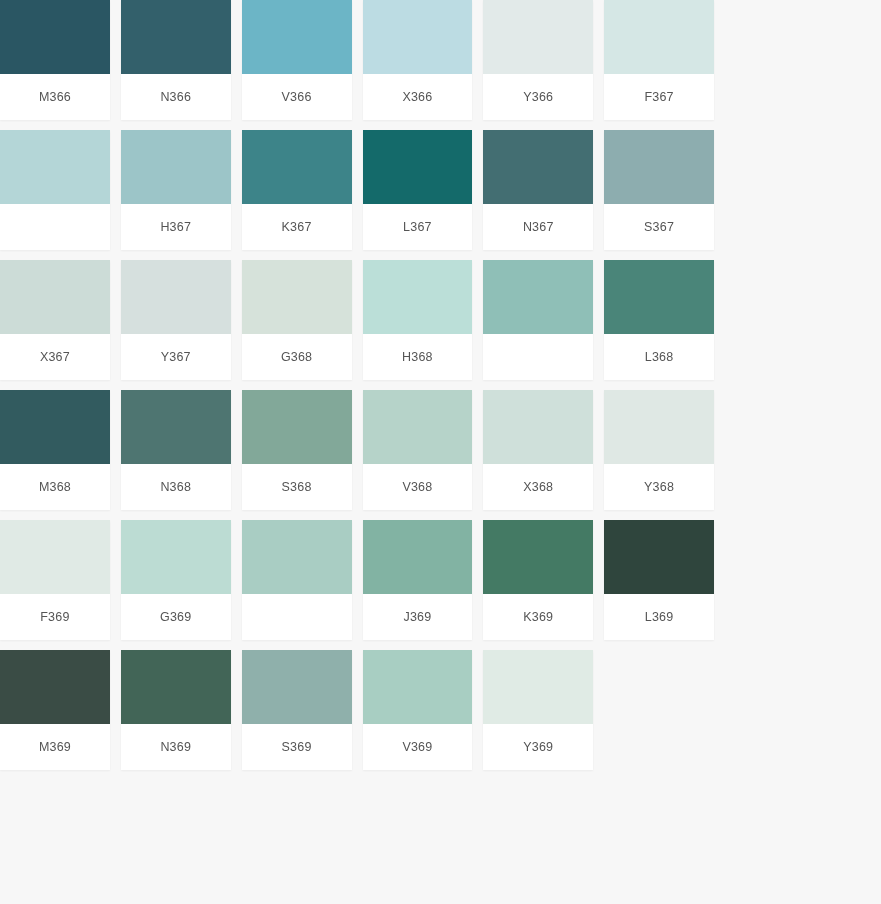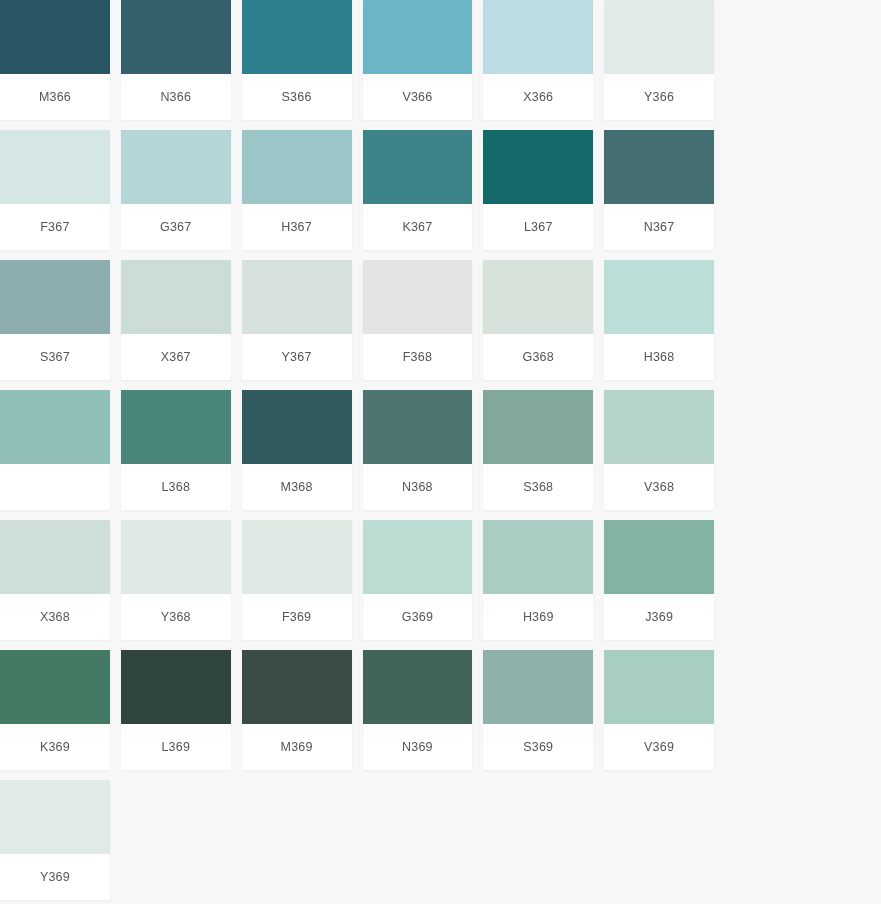--- a/index.html
+++ b/index.html
@@ -57,42 +57,37 @@
 <div id="swatch-grid">
     <div class="swatch-card">
       <div class="swatch-color" style="background-color: rgb(42, 86, 99);"></div>
       <div class="swatch-label">M366</div>
     </div>
     <div class="swatch-card">
       <div class="swatch-color" style="background-color: rgb(51, 96, 107);"></div>
       <div class="swatch-label">N366</div>
     </div>
     <div class="swatch-card">
-      <div class="swatch-color" style="background-color: rgb(46, 128, 143);"></div>
-      <div class="swatch-label">S366</div>
-    </div>
-    <div class="swatch-card">
       <div class="swatch-color" style="background-color: rgb(108, 181, 198);"></div>
       <div class="swatch-label">V366</div>
     </div>
     <div class="swatch-card">
       <div class="swatch-color" style="background-color: rgb(188, 220, 227);"></div>
       <div class="swatch-label">X366</div>
     </div>
     <div class="swatch-card">
       <div class="swatch-color" style="background-color: rgb(226, 234, 233);"></div>
       <div class="swatch-label">Y366</div>
     </div>
     <div class="swatch-card">
       <div class="swatch-color" style="background-color: rgb(213, 231, 229);"></div>
       <div class="swatch-label">F367</div>
     </div>
     <div class="swatch-card">
       <div class="swatch-color" style="background-color: rgb(180, 214, 215);"></div>
-      <div class="swatch-label">G367</div>
     </div>
     <div class="swatch-card">
       <div class="swatch-color" style="background-color: rgb(156, 197, 200);"></div>
       <div class="swatch-label">H367</div>
     </div>
     <div class="swatch-card">
       <div class="swatch-color" style="background-color: rgb(61, 132, 137);"></div>
       <div class="swatch-label">K367</div>
     </div>
     <div class="swatch-card">
@@ -107,24 +102,20 @@
       <div class="swatch-color" style="background-color: rgb(141, 173, 175);"></div>
       <div class="swatch-label">S367</div>
     </div>
     <div class="swatch-card">
       <div class="swatch-color" style="background-color: rgb(204, 220, 215);"></div>
       <div class="swatch-label">X367</div>
     </div>
     <div class="swatch-card">
       <div class="swatch-color" style="background-color: rgb(214, 224, 222);"></div>
       <div class="swatch-label">Y367</div>
-    </div>
-    <div class="swatch-card">
-      <div class="swatch-color" style="background-color: rgb(227, 229, 226);"></div>
-      <div class="swatch-label">F368</div>
     </div>
     <div class="swatch-card">
       <div class="swatch-color" style="background-color: rgb(214, 226, 218);"></div>
       <div class="swatch-label">G368</div>
     </div>
     <div class="swatch-card">
       <div class="swatch-color" style="background-color: rgb(187, 223, 216);"></div>
       <div class="swatch-label">H368</div>
     </div>
     <div class="swatch-card">
@@ -161,21 +152,20 @@
     <div class="swatch-card">
       <div class="swatch-color" style="background-color: rgb(224, 234, 229);"></div>
       <div class="swatch-label">F369</div>
     </div>
     <div class="swatch-card">
       <div class="swatch-color" style="background-color: rgb(188, 220, 211);"></div>
       <div class="swatch-label">G369</div>
     </div>
     <div class="swatch-card">
       <div class="swatch-color" style="background-color: rgb(169, 205, 195);"></div>
-      <div class="swatch-label">H369</div>
     </div>
     <div class="swatch-card">
       <div class="swatch-color" style="background-color: rgb(130, 179, 163);"></div>
       <div class="swatch-label">J369</div>
     </div>
     <div class="swatch-card">
       <div class="swatch-color" style="background-color: rgb(68, 122, 100);"></div>
       <div class="swatch-label">K369</div>
     </div>
     <div class="swatch-card">

